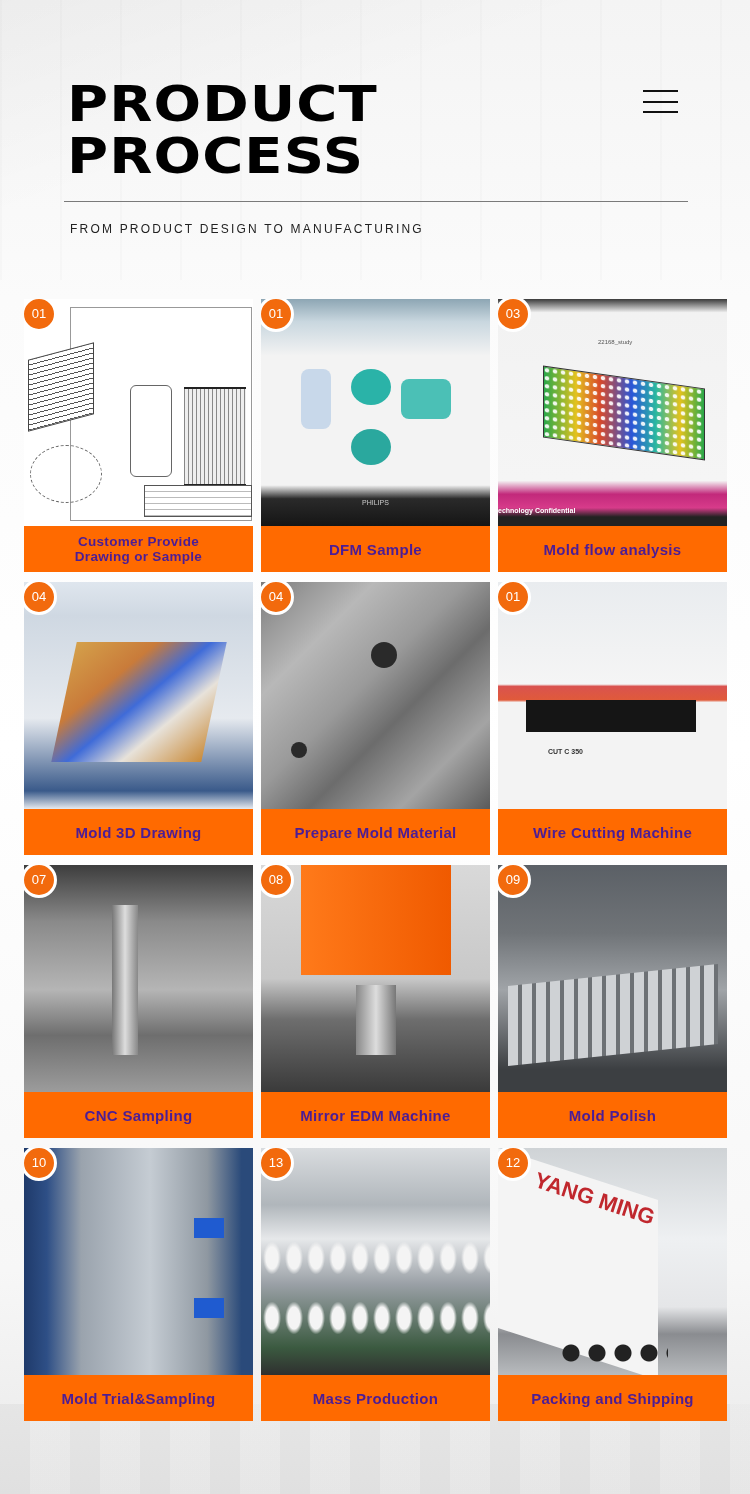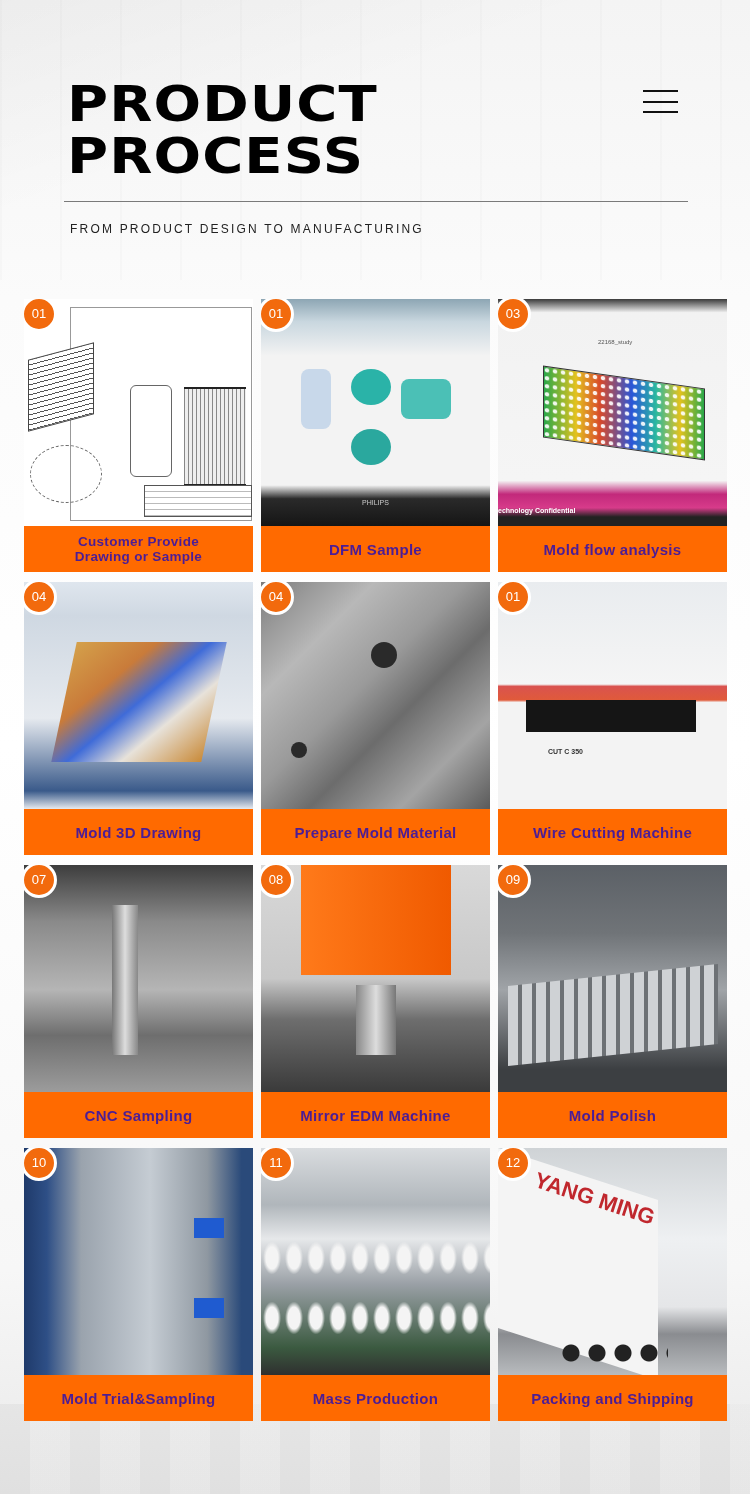--- a/index.html
+++ b/index.html
@@ -210,21 +210,21 @@
     </div>
     <div class="badge">10</div>
     <div class="label">Mold Trial&amp;Sampling</div>
   </div>
 
   <div class="card">
     <div class="photo p11">
       <div style="position:absolute;left:0;top:90px;width:229px;height:40px;background:radial-gradient(ellipse at center,#f4f4f4 6px,transparent 9px) 0 0/22px 40px;"></div>
       <div style="position:absolute;left:0;top:150px;width:229px;height:40px;background:radial-gradient(ellipse at center,#f4f4f4 6px,transparent 9px) 0 0/22px 40px;"></div>
     </div>
-    <div class="badge">11</div>
+    <div class="badge">13</div>
     <div class="label">Mass Production</div>
   </div>
 
   <div class="card">
     <div class="photo p12">
       <div class="box"></div>
       <div class="logo">YANG MING</div>
       <div style="position:absolute;left:60px;top:195px;width:110px;height:20px;background:radial-gradient(circle,#222 8px,transparent 9px) 0 0/26px 20px;"></div>
     </div>
     <div class="badge">12</div>

